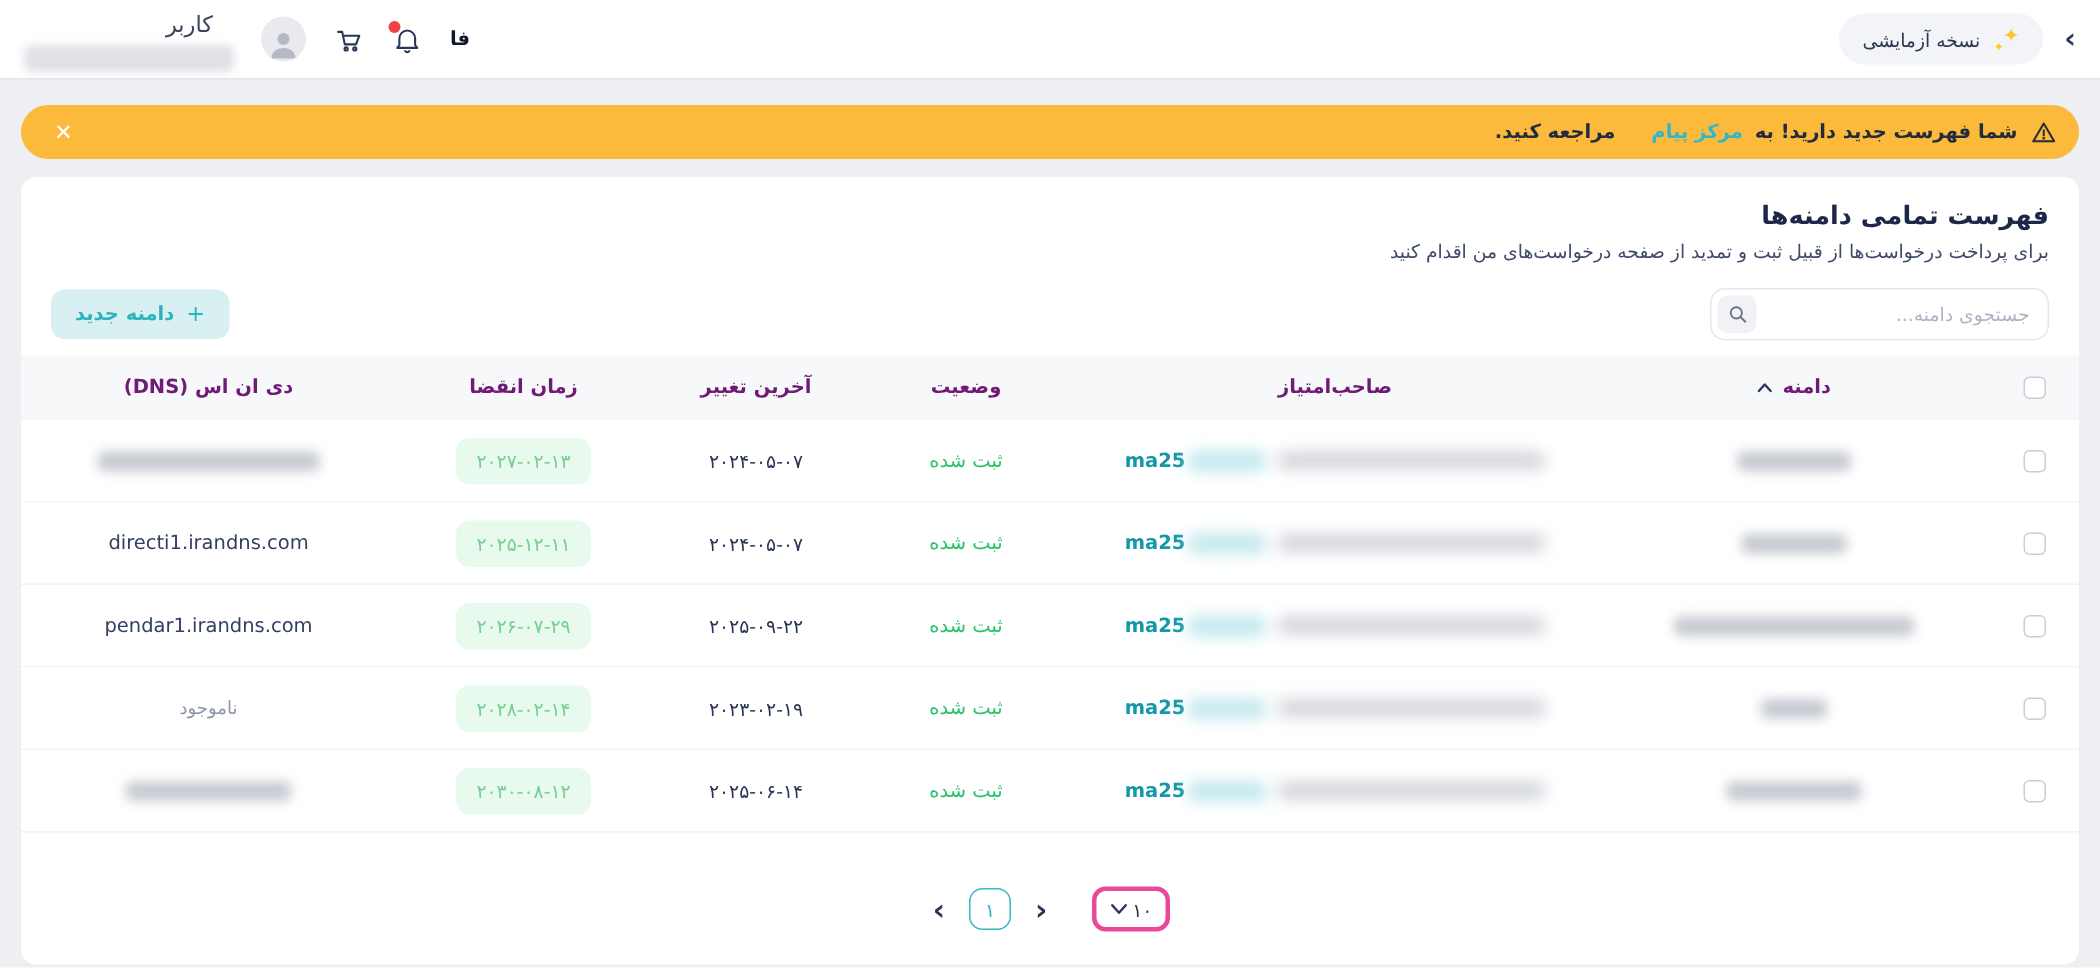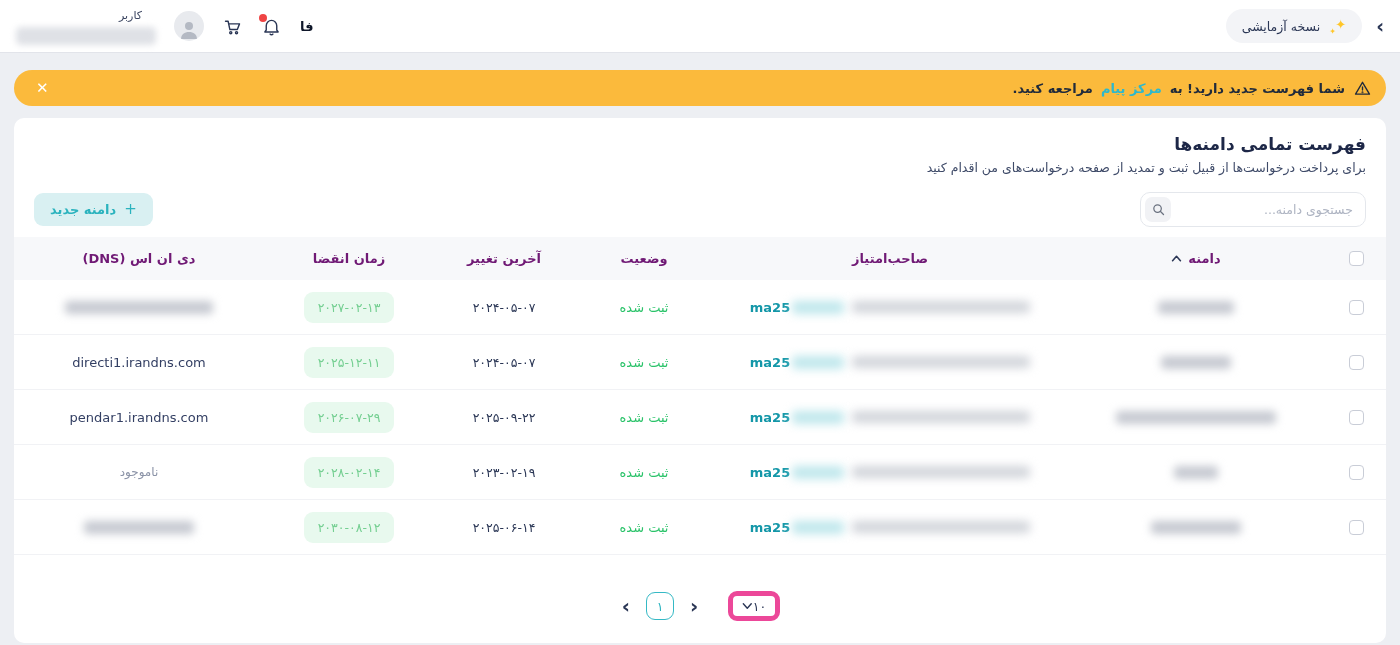--- a/index.html
+++ b/index.html
@@ -31,30 +31,30 @@
   .icon-btn { position:relative; display:flex; align-items:center; cursor:pointer; }
   .bell-dot {
     position:absolute; top:-2px; left:-2px; width:8px; height:8px;
     background:#ef4444; border-radius:50%;
   }
   .avatar {
     width:30px; height:30px; border-radius:50%; background:#e8eaee;
     display:flex; align-items:flex-end; justify-content:center; overflow:hidden; cursor:pointer;
   }
   .user-col { display:flex; flex-direction:column; align-items:flex-start; gap:5px; padding-top:2px;}
-  .user-label { font-size:11px; color:#3a4460; padding-right:14px; }
+  .user-label { font-size:15px; color:#3a4460; padding-right:14px; }
   .blur-chip { filter:blur(3px); border-radius:5px; }
   .user-name-blur { width:140px; height:18px; background:#dfe1e6; }
   
   .banner {
     margin:18px 14px 0; height:36px; background:#fbba3c; border-radius:18px;
     display:flex; align-items:center; justify-content:space-between; padding:0 14px;
   }
   .banner-msg { display:flex; align-items:center; gap:8px; font-size:13px; font-weight:600; color:#212b3b; }
-  .banner-link { color:#2eb8cd; cursor:pointer; }
+  .banner-link { color:#2eb8cd; cursor:pointer;margin-left:16px; }
   .banner-close { color:#ffffff; font-size:15px; font-weight:bold; cursor:pointer; padding:0 8px; }
   
   .card {
     margin:12px 14px 0; height:525px; background:#ffffff; border-radius:10px;
     padding-top:16px; overflow:hidden;
   }
   .page-title { font-size:17px; font-weight:bold; color:#1d2747; padding:0 20px; }
   .page-subtitle { font-size:12.5px; color:#3e4a68; padding:6px 20px 0; }
   .controls { margin-top:17px; padding:0 20px; display:flex; align-items:center; justify-content:space-between; }
   .search-wrap { position:relative; width:226px; height:35px; }
@@ -105,21 +105,21 @@
   
   .pagination {
     direction:ltr; margin-top:36px; display:flex; align-items:center; justify-content:center; gap:14px;
   }
   .pg-chev { color:#2a3655; font-size:20px; font-weight:bold; line-height:1; cursor:pointer; padding:0 2px; }
   .pg-current {
     width:28px; height:28px; border:1.5px solid #35b9c5; border-radius:9px; color:#2db4c0;
     display:flex; align-items:center; justify-content:center; font-size:12.5px; cursor:pointer;
   }
   .pg-size {
-    margin-left:14px; width:52px; height:30px; border:5px solid #ec4899; border-radius:9px; background:#fff;
+    margin-left:14px; width:52px; height:30px; border:3px solid #ec4899; border-radius:9px; background:#fff;
     display:flex; align-items:center; justify-content:space-between; padding:0 9px; cursor:pointer;
   }
   .pg-size-num { font-size:12.5px; color:#2a3655; }
 </style>
 </head>
 <body>
 
 <header class="topbar">
   <div class="hdr-group hdr-right">
     <span class="chev">›</span>

